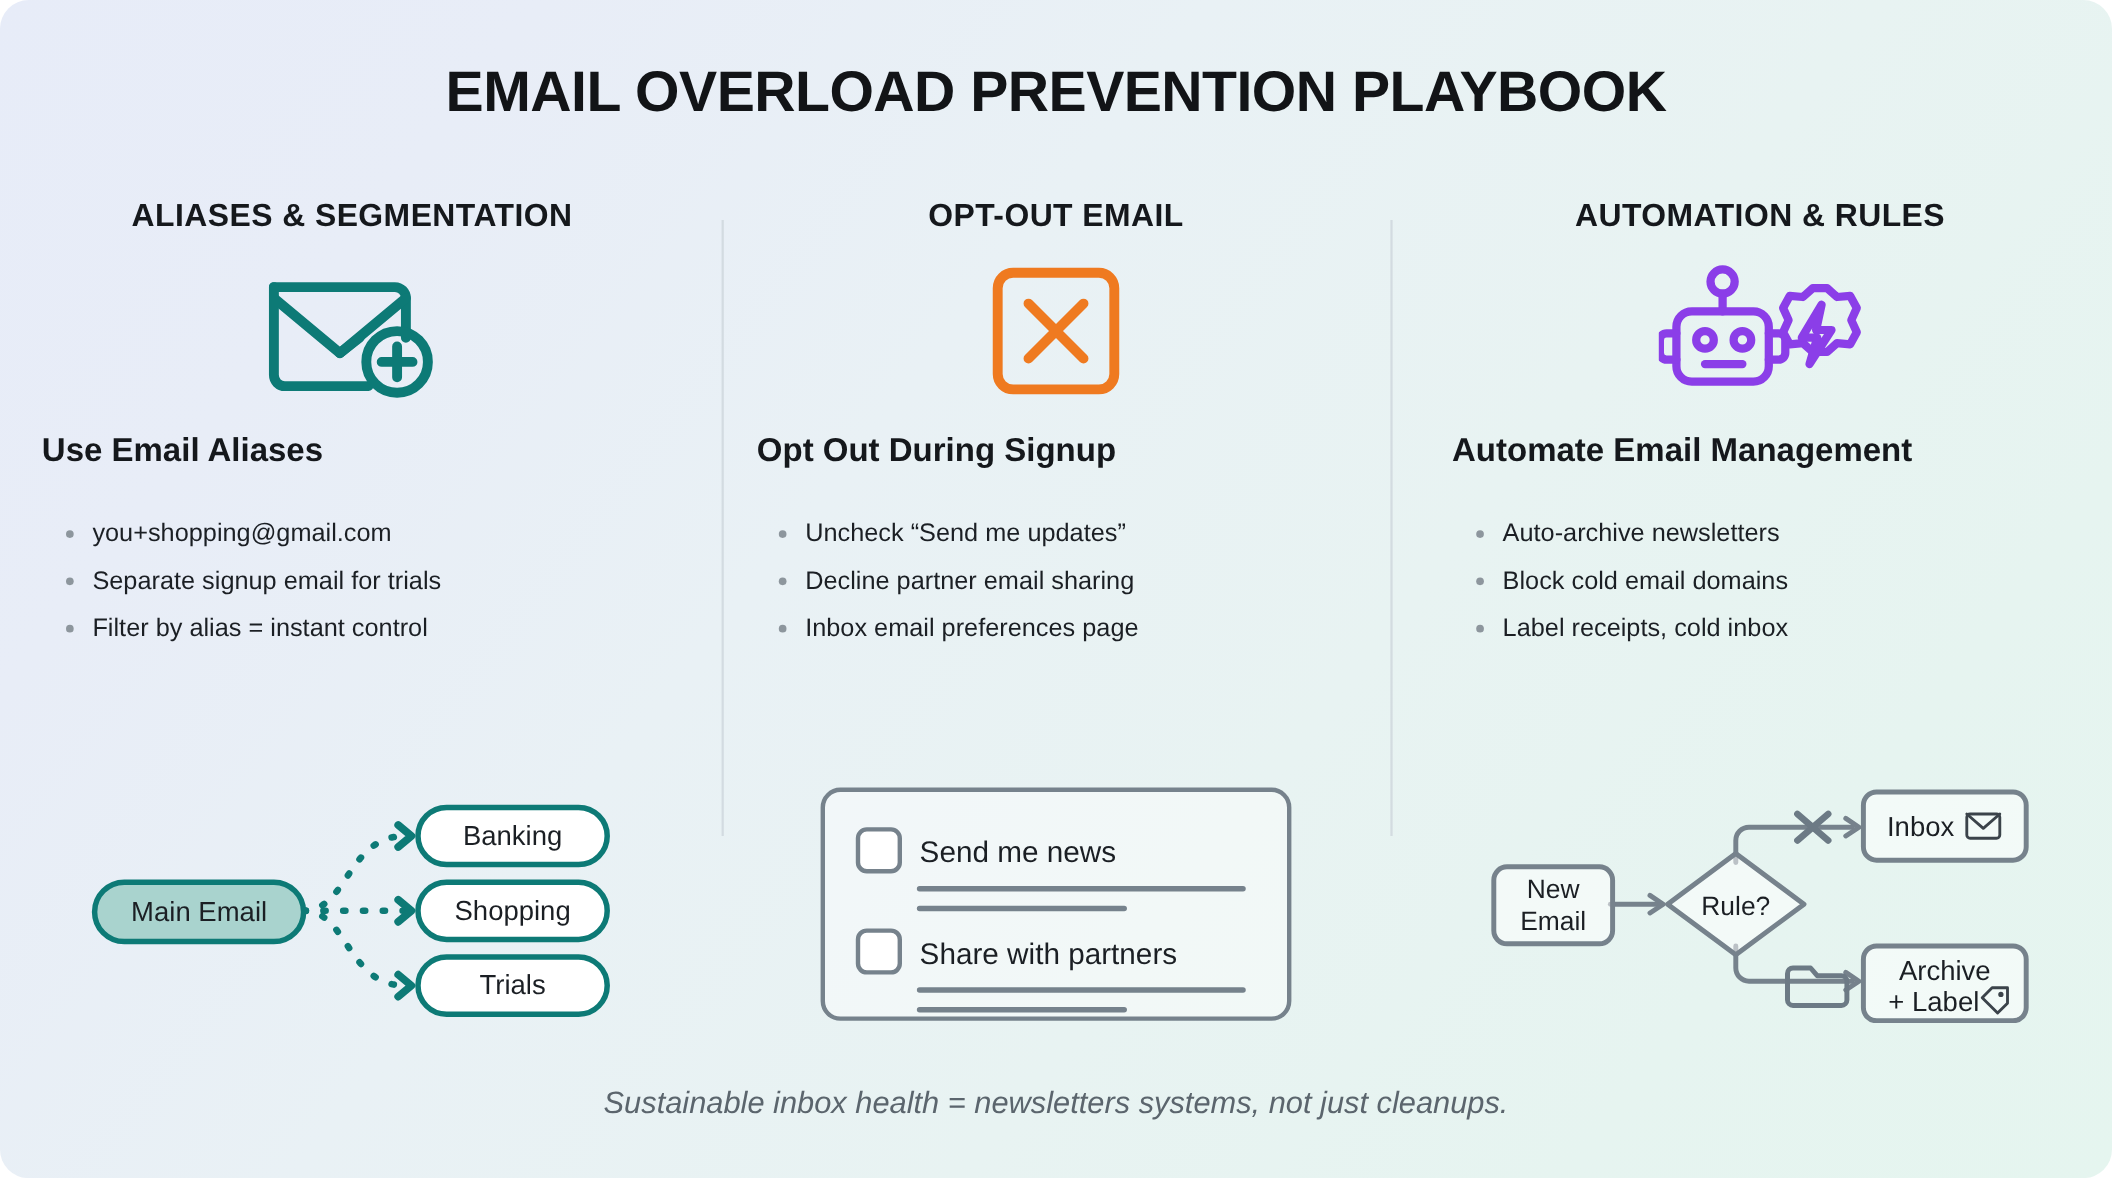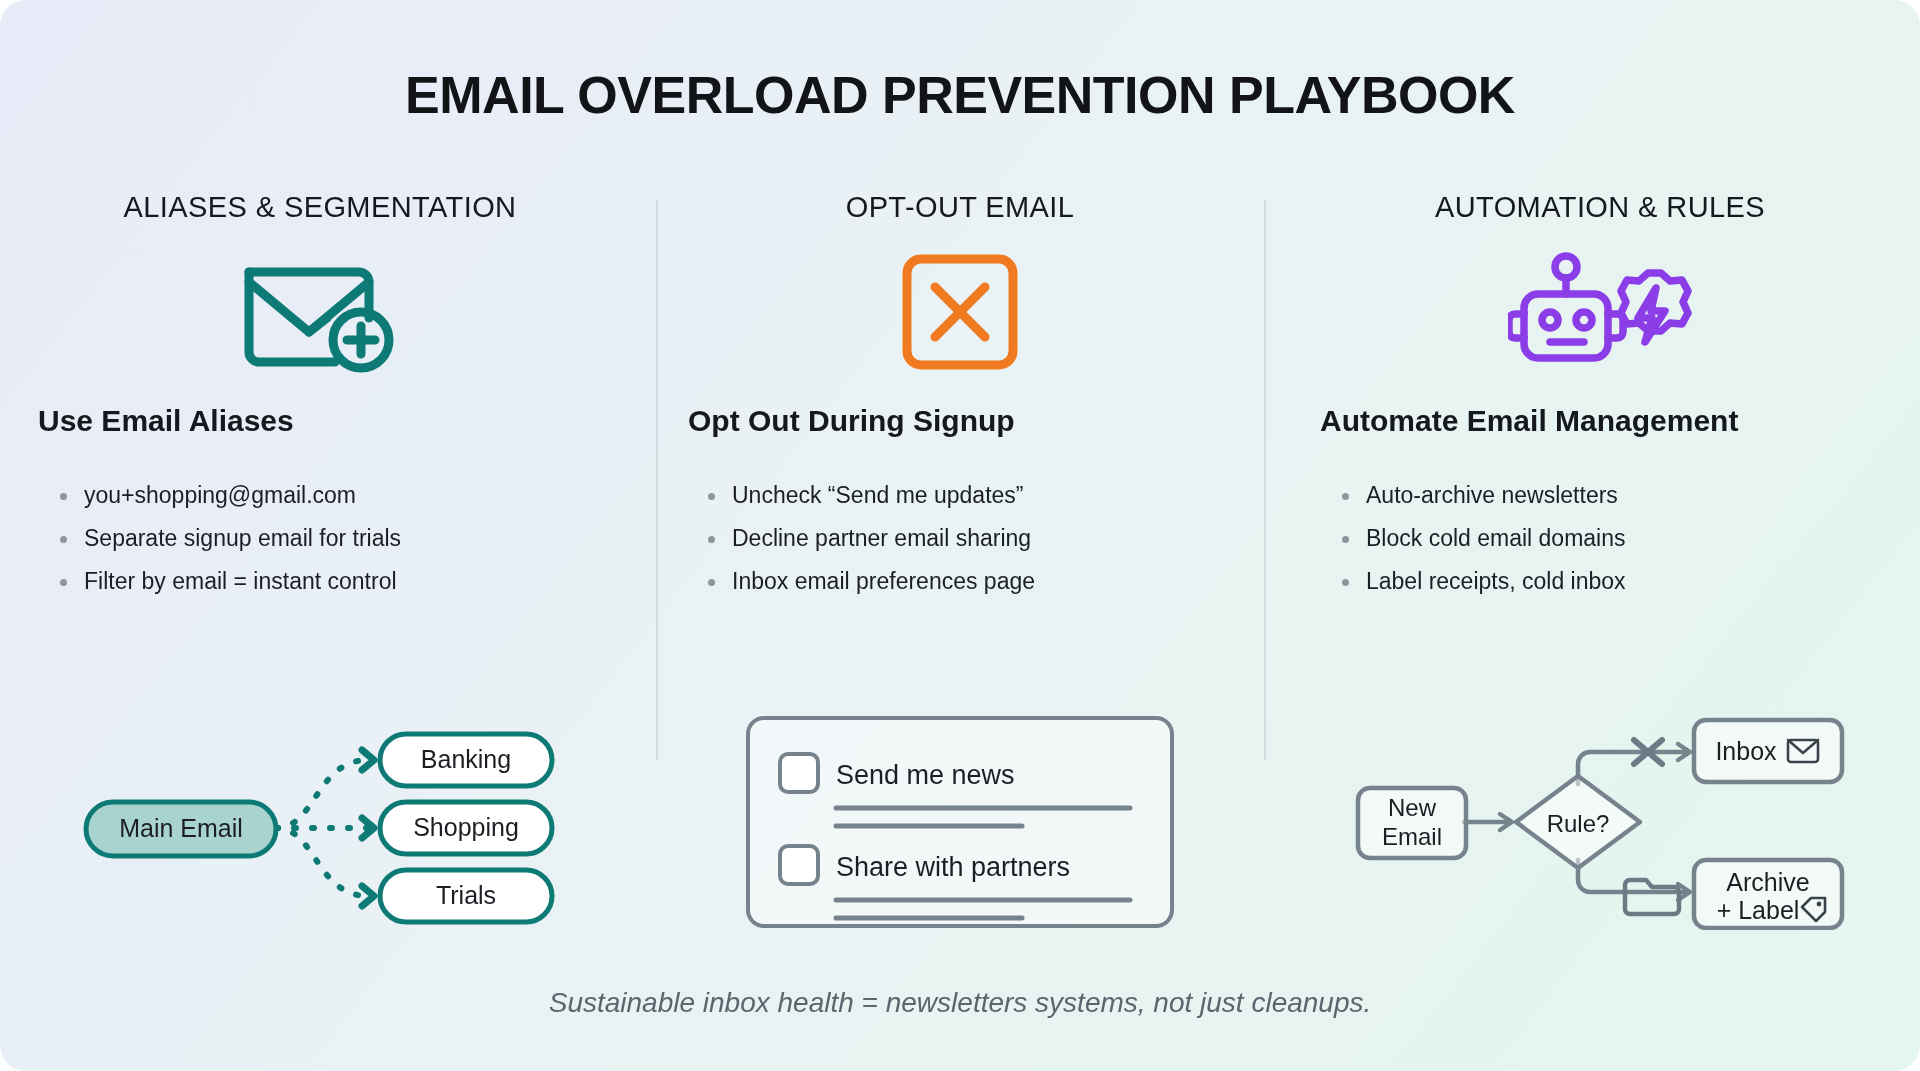--- a/index.html
+++ b/index.html
@@ -23,21 +23,21 @@
         #e9f1f5 40%,
         #e8f3f2 62%,
         #e6f4f0 82%,
         #e5f5ef 100%);
     overflow: hidden;
   }
 
   
   .poster-title {
     position: absolute;
-    top: 65px;
+    top: 54px;
     left: 0;
     width: 100%;
     text-align: center;
     font-size: 52px;
     font-weight: 700;
     letter-spacing: -0.5px;
     color: #121417;
   }
 
   
@@ -61,25 +61,24 @@
     height: 560px;
     background: #cfd7dd;
     opacity: .85;
   }
   .divider.d1 { left: 656px; }
   .divider.d2 { left: 1264px; }
 
   .col-kicker {
     text-align: center;
     font-size: 29px;
-    font-weight: 400;
+    font-weight: 700;
     letter-spacing: .4px;
     color: #15181c;
     margin-bottom: 22px;
-    margin-top: 11px;
   }
 
   .icon-slot {
     height: 132px;
     display: flex;
     align-items: center;
     justify-content: center;
     margin-bottom: 26px;
   }
 
@@ -159,21 +158,21 @@
           <path d="M92 70 L74 84"></path>
           <circle cx="126" cy="92" r="28"></circle>
           <path d="M126 78 v28 M112 92 h28"></path>
         </svg>
       </div>
 
       <h2 class="col-heading">Use Email Aliases</h2>
       <ul class="bullets">
         <li>you+shopping@gmail.com</li>
         <li>Separate signup email for trials</li>
-        <li>Filter by email = instant control</li>
+        <li>Filter by alias = instant control</li>
       </ul>
 
       <div class="visual">
         <svg width="480" height="228" viewBox="0 0 480 228">
 
           <g stroke="#0d7a76" stroke-width="6" fill="none" stroke-linecap="round" stroke-dasharray="2 16">
             <path d="M196 114 C236 114 236 46 288 46"></path>
             <path d="M196 114 H288"></path>
             <path d="M196 114 C236 114 236 182 288 182"></path>
           </g>

